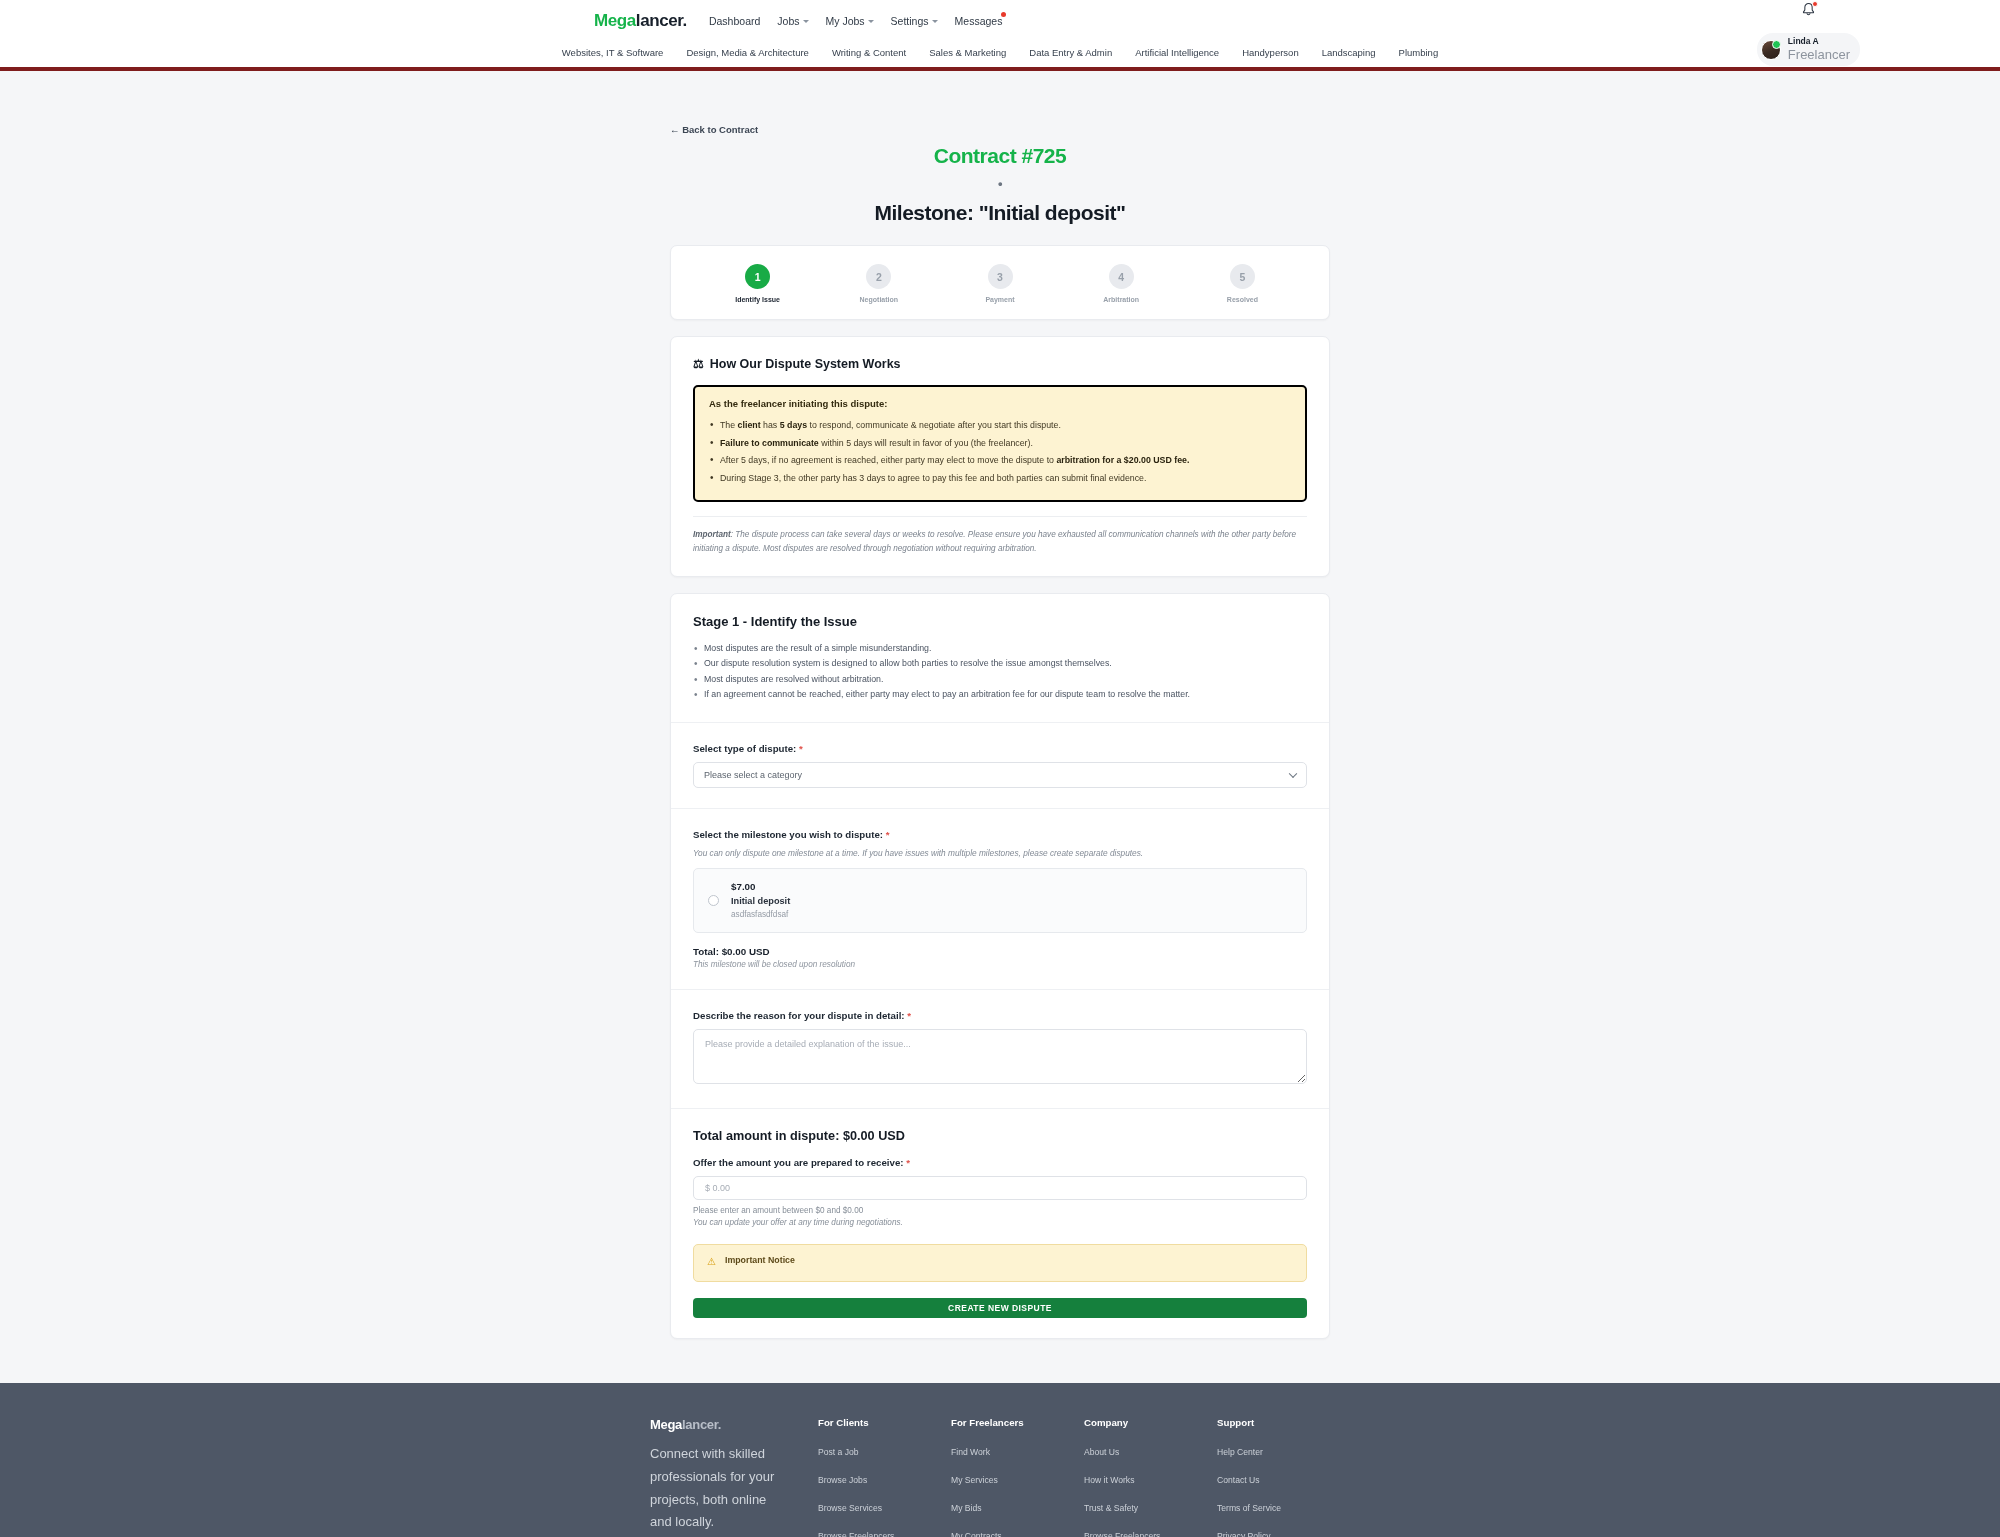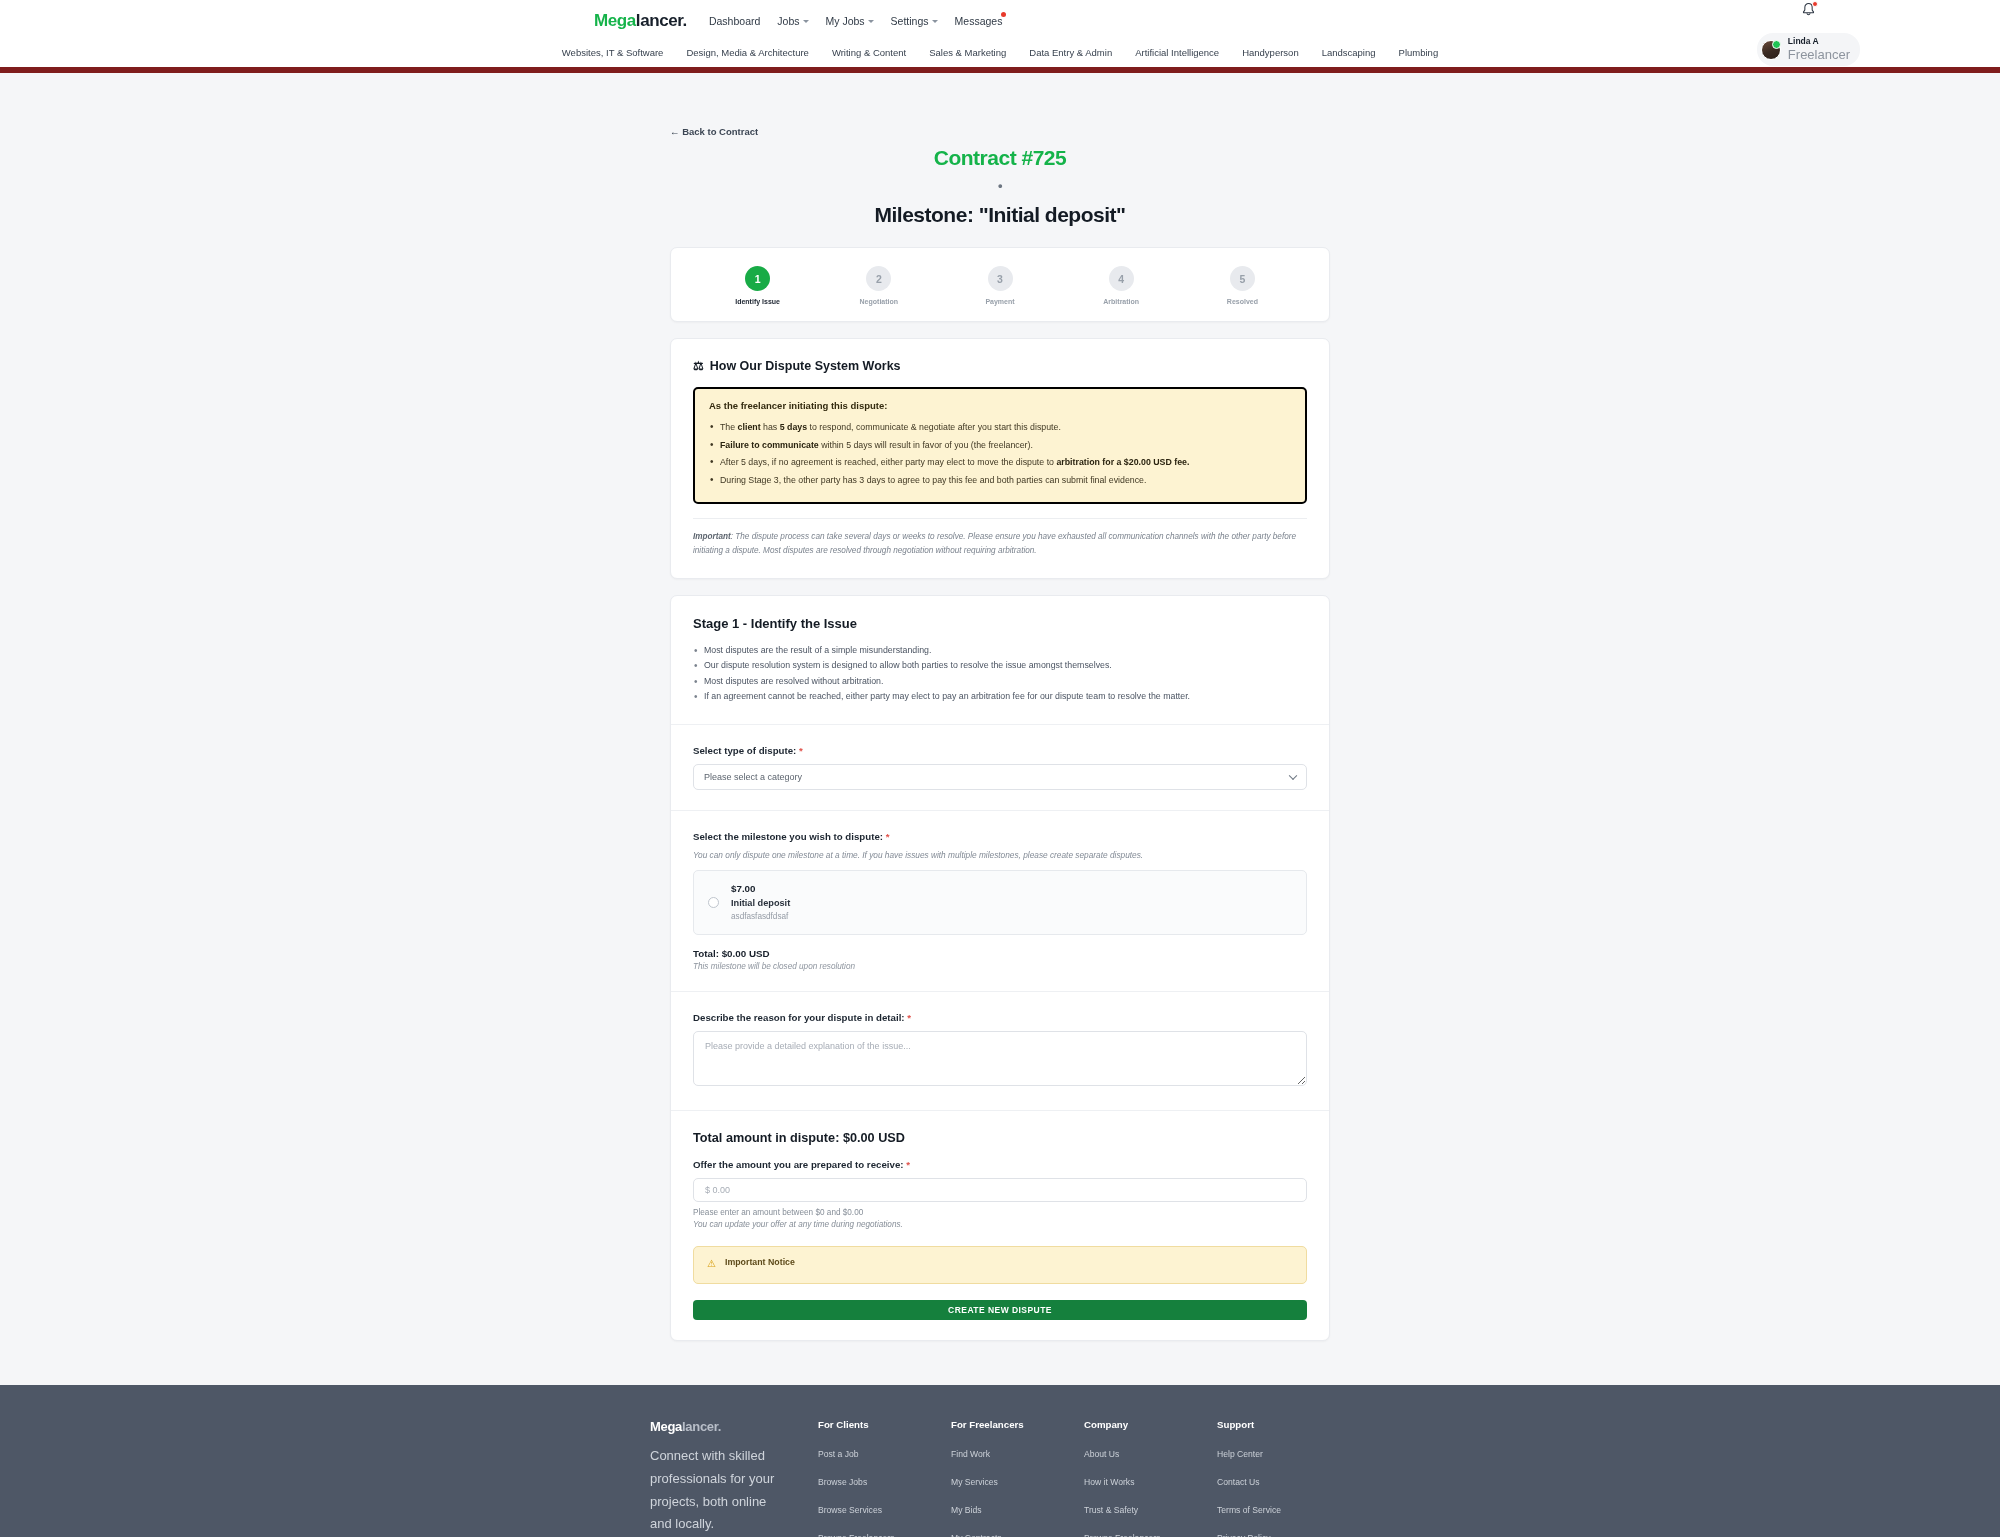--- a/index.html
+++ b/index.html
@@ -99,21 +99,21 @@
     position: absolute; right: -1px; top: -1px;
     width: 7px; height: 7px; border-radius: 50%;
     background: #21c455; border: 1.2px solid #fff;
   }
   .uname { font-size: 8.5px; font-weight: 700; color: #18202b; line-height: 1.25; }
   .urole { font-size: 13px; color: #8d949e; line-height: 1.25; text-align: center; }
 
   
   .catnav {
     background: #fff;
-    border-bottom: 6px solid #7f1d1d;
+    border-bottom: 4px solid #7f1d1d;
     display: flex;
     justify-content: center;
     gap: 23px;
     padding: 6px 0 9px;
   }
   .catnav a {
     font-size: 9.5px;
     color: #38424f;
     text-decoration: none;
     white-space: nowrap;

